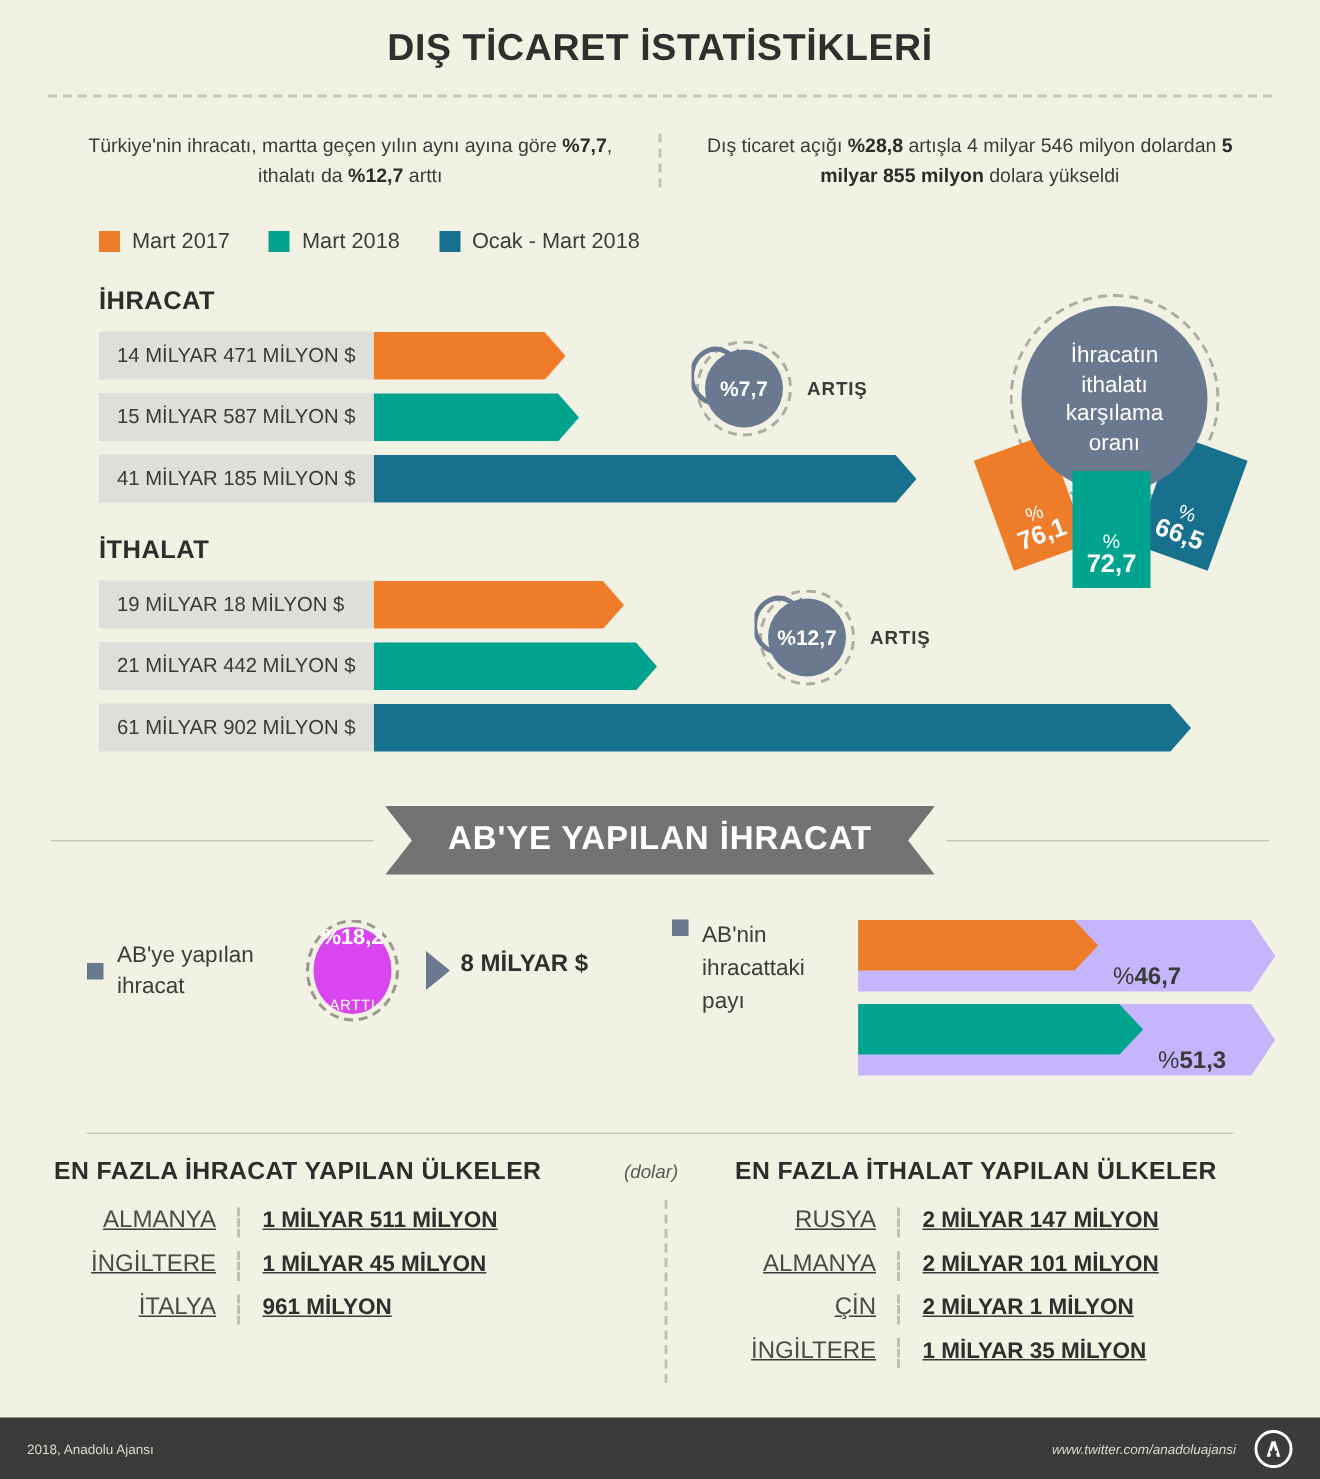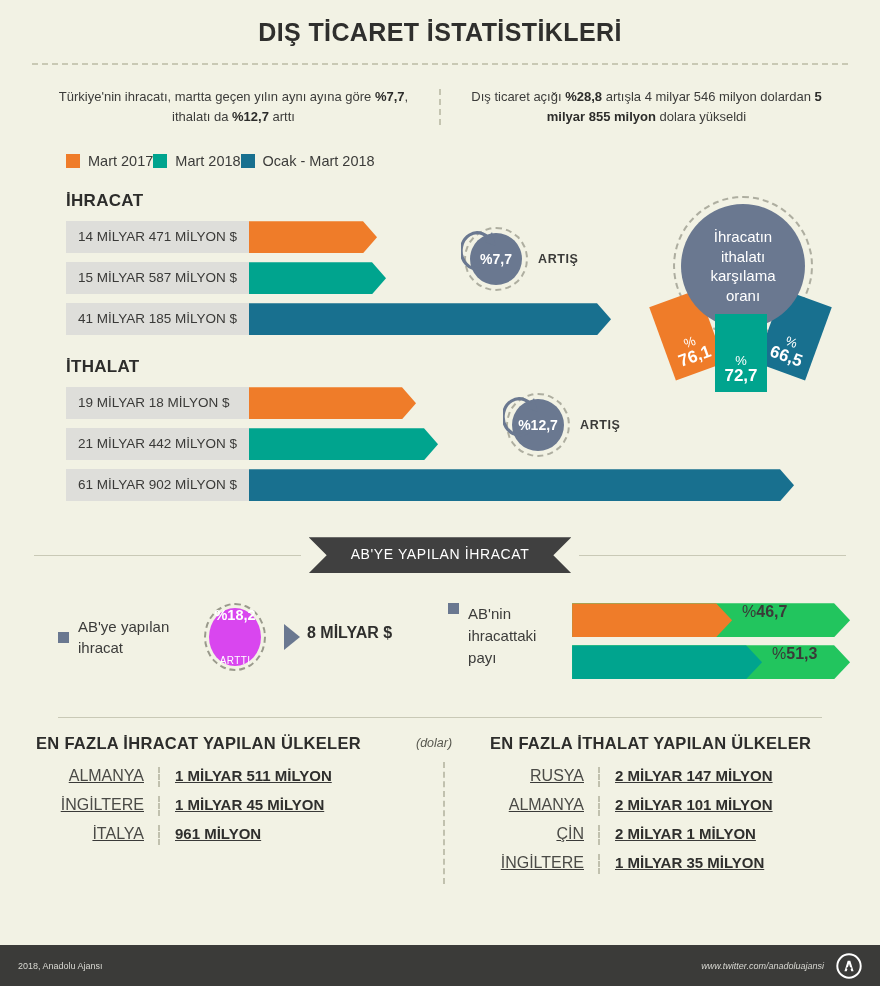--- a/index.html
+++ b/index.html
@@ -44,20 +44,21 @@
   .intro-col b { font-weight: bold; color: #2c2c2a; }
   .intro-sep {
     width: 0; border-left: 2px dashed #c4c4b0;
     margin: 2px 6px;
   }
 
   
   .legend {
     display: flex;
     align-items: flex-start;
+    gap: 26px;
     margin: 26px 0 0 66px;
   }
   .legend-item { display: flex; align-items: center; gap: 8px; }
   .legend-swatch { width: 14px; height: 14px; display: block; }
   .legend-label { font-size: 14.5px; color: #3c3c3a; }
 
   
   .sec-head {
     margin: 22px 0 10px 66px;
     font-size: 17px; font-weight: bold; letter-spacing: .3px;
@@ -135,22 +136,22 @@
   .ribbon-b { left: 60px; top: 118px; background: #00a48e; transform: rotate(0deg); z-index: 4;}
   .ribbon-c { left: 113px; top: 100px; background: #18708f; transform: rotate(20deg); }
 
   
   .banner-wrap {
     display: flex; align-items: center;
     margin: 36px 34px 0 34px;
   }
   .banner-line { flex: 1; height: 1px; background: #c9c9b6; }
   .banner {
-    background: #404040; color: #fff;
-    font-size: 14px; font-weight: normal; letter-spacing: .6px;
+    background: #737373; color: #fff;
+    font-size: 22px; font-weight: bold; letter-spacing: .6px;
     padding: 9px 42px 11px 42px;
     clip-path: polygon(0 0, 100% 0, calc(100% - 18px) 50%, 100% 100%, 0 100%, 18px 50%);
     margin: 0 8px;
   }
 
   
   .ab-row { display: flex; margin: 30px 0 0 58px; align-items: flex-start; }
   .ab-left { display: flex; align-items: center; }
   .ab-bullet { width: 11px; height: 11px; background: #6a7890; margin-right: 9px; }
   .ab-text { font-size: 15px; line-height: 1.45; color: #3c3c3a; width: 112px; }
@@ -173,24 +174,24 @@
     border-top: 13px solid transparent;
     border-bottom: 13px solid transparent;
     border-left: 16px solid #6a7890;
   }
   .ab-amount-text { font-size: 16px; font-weight: bold; color: #2f2f2d; }
 
   .ab-right { display: flex; align-items: flex-start; margin-left: 56px; }
   .ab-right .ab-text { width: 92px; }
   .share-bars { margin-left: 12px; }
   .share-row {
-    position: relative; width: 278px; height: 34px; margin-bottom: 8px;
-    background: #22c55e;
+    position: relative; width: 278px; height: 48px; margin-bottom: 8px;
+    background: #c4b5fd;
     clip-path: polygon(0 0, calc(100% - 16px) 0, 100% 50%, calc(100% - 16px) 100%, 0 100%);
-    display: flex; align-items: flex-start;
+    display: flex; align-items: flex-end;
   }
   .share-fill {
     position: absolute; left: 0; top: 0; height: 34px;
     clip-path: polygon(0 0, calc(100% - 16px) 0, 100% 50%, calc(100% - 16px) 100%, 0 100%);
   }
   .share-val {
     position: relative; z-index: 2;
     font-size: 16px; color: #3a3a38;
   }
   .share-val b { font-weight: bold; }

